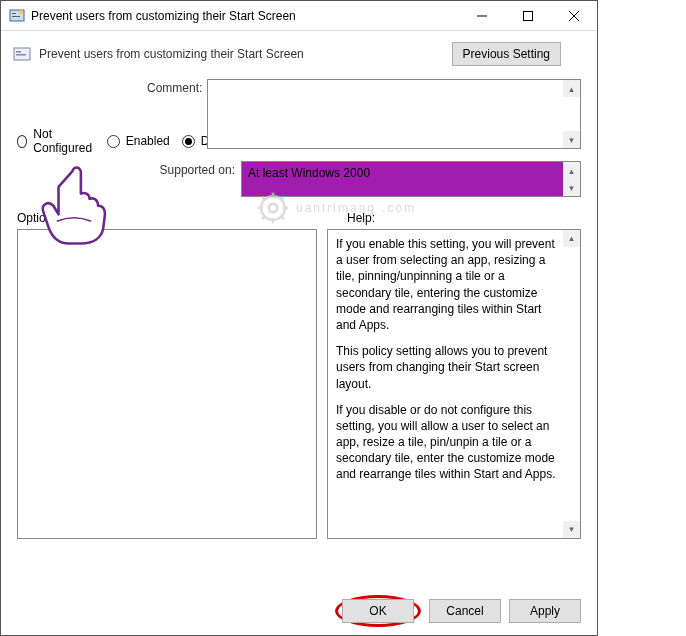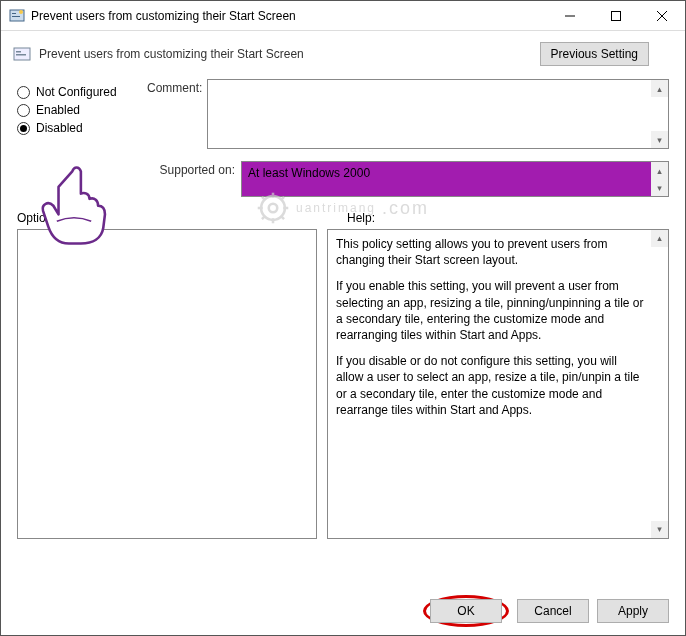--- a/index.html
+++ b/index.html
@@ -1,32 +1,32 @@
 <!DOCTYPE html>
 <html><head>
 <meta charset="utf-8">
 <style>
 * { box-sizing: border-box; font-family: "Segoe UI", Tahoma, sans-serif; font-size: 12px; }
 body { margin: 0; padding: 0; background: #fff; }
-.window { width: 686px; height: 636px; border: 1px solid #555; background: #fff; position: relative; overflow: hidden; }
+.window { width: 598px; height: 636px; border: 1px solid #555; background: #fff; position: relative; overflow: hidden; }
 .titlebar { height: 30px; display: flex; align-items: center; border-bottom: 1px solid #ddd; background: #fff; position: relative; }
 .titlebar .app-icon { width: 16px; height: 16px; margin: 0 6px 0 8px; }
 .titlebar .title { flex: 1; color: #000; font-size: 12px; }
 .winbtns { display: flex; height: 100%; }
 .winbtn { width: 46px; display: flex; align-items: center; justify-content: center; cursor: pointer; }
 .winbtn svg { width: 10px; height: 10px; }
 
 .header-row { height: 40px; display: flex; align-items: center; padding: 6px 12px 0 12px; }
 .header-icon { width: 18px; height: 18px; margin-right: 8px; }
 .header-label { flex: 1; color: #333; }
 .nav-buttons { display: flex; gap: 8px; margin-right: 24px; }
 .btn { border: 1px solid #adadad; background: #e1e1e1; padding: 4px 10px; min-width: 95px; text-align: center; cursor: pointer; }
 
 .main { padding: 8px 16px 0 16px; display: flex; }
-.radio-col { width: 130px; padding-top: 6px; display: flex; flex-direction: column; gap: 4px; }
+.radio-col { width: 130px; padding-top: 6px; display: flex; gap: 12px; }
 .radio-row { display: flex; align-items: center; gap: 6px; cursor: pointer; }
 .radio { width: 13px; height: 13px; border: 1px solid #333; border-radius: 50%; display: inline-flex; align-items: center; justify-content: center; background: #fff; }
 .radio.checked::after { content: ""; width: 7px; height: 7px; background: #000; border-radius: 50%; }
 
 .fields-col { flex: 1; display: flex; flex-direction: column; gap: 12px; }
 .field-row { display: flex; align-items: flex-start; }
 .field-label { width: 60px; color: #333; text-align: right; padding: 2px 6px 0 0; }
 .field-label.wide { width: 94px; }
 .ta { flex: 1; border: 1px solid #888; background: #fff; padding: 4px 6px; position: relative; }
 .ta.comment { height: 70px; }
@@ -145,22 +145,22 @@
   </div>
 
   <div class="section-labels">
     <div class="opt">Options:</div>
     <div class="hlp">Help:</div>
   </div>
 
   <div class="bottom">
     <div class="panel left"></div>
     <div class="panel right">
+      <p>If you enable this setting, you will prevent a user from selecting an app, resizing a tile, pinning/unpinning a tile or a secondary tile, entering the customize mode and rearranging tiles within Start and Apps.</p>
       <p>This policy setting allows you to prevent users from changing their Start screen layout.</p>
-      <p>If you enable this setting, you will prevent a user from selecting an app, resizing a tile, pinning/unpinning a tile or a secondary tile, entering the customize mode and rearranging tiles within Start and Apps.</p>
       <p>If you disable or do not configure this setting, you will allow a user to select an app, resize a tile, pin/unpin a tile or a secondary tile, enter the customize mode and rearrange tiles within Start and Apps.</p>
       <div class="scroll-up">▴</div>
       <div class="scroll-down">▾</div>
     </div>
   </div>
 
   <div class="footer">
     <span class="ok-highlight">
       <div class="btn">OK</div>
     </span>
@@ -177,21 +177,21 @@
           <line x1="20" y1="32" x2="20" y2="38"></line>
           <line x1="2" y1="20" x2="8" y2="20"></line>
           <line x1="32" y1="20" x2="38" y2="20"></line>
           <line x1="7" y1="7" x2="11" y2="11"></line>
           <line x1="29" y1="29" x2="33" y2="33"></line>
           <line x1="33" y1="7" x2="29" y2="11"></line>
           <line x1="11" y1="29" x2="7" y2="33"></line>
         </g>
       </svg>
     <span>uantrimang</span>
-    <span style="color:#ccc;font-size:18px;">.com</span>
+    <span style="color:#ccc;font-size:12px;">.com</span>
   </div>
 
   <svg class="hand" viewBox="0 0 100 100">
     <g fill="#fff" stroke="#6b2a8a" stroke-width="3" stroke-linejoin="round">
       <path d="M48,12 C50,6 56,6 58,12 L58,38 C62,36 68,38 68,44 C74,42 78,46 78,52 C84,52 86,56 86,62 L84,78 C82,90 72,96 58,96 L44,96 C32,96 24,88 20,76 L14,58 C12,50 20,46 26,52 L32,62 L32,30 L48,12 Z"></path>
     </g>
     <path d="M30,70 Q50,62 70,70" fill="none" stroke="#6b2a8a" stroke-width="2"></path>
   </svg>
 
 </div>

